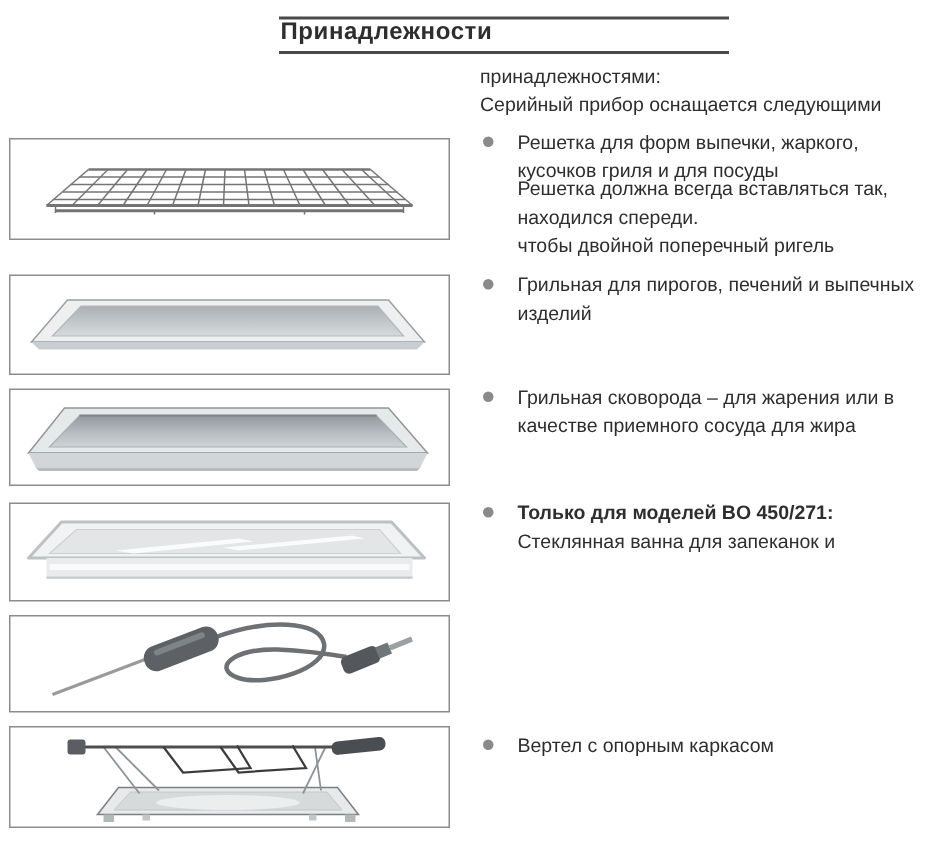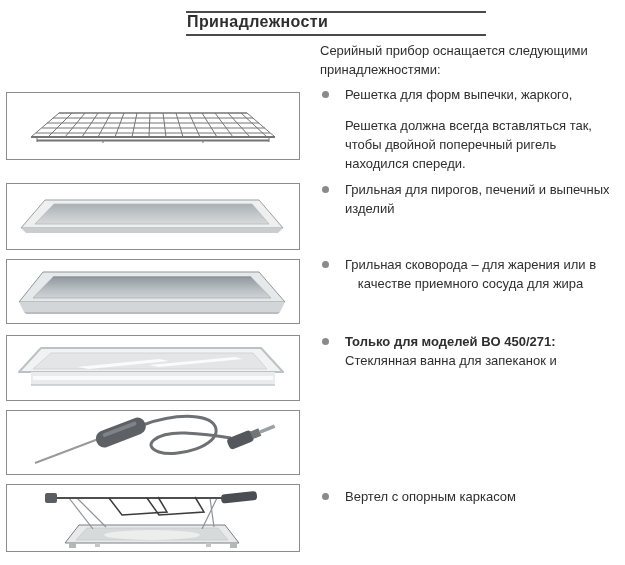--- a/index.html
+++ b/index.html
@@ -141,46 +141,47 @@
       <polyline points="102,13 115,30 160,27 151,12" fill="none" stroke="#3c3c3c" stroke-width="1.5"></polyline>
       <polyline points="140,13 152,30 197,27 188,12" fill="none" stroke="#3c3c3c" stroke-width="1.5"></polyline>
       <rect x="38" y="8" width="12" height="10" rx="2" fill="#5a5e62"></rect>
       <g transform="rotate(-6 230 12)">
         <rect x="214" y="8" width="36" height="9" rx="4" fill="#4a4e52"></rect>
       </g>
     </svg>
   </div>
 
   <div class="intro txt">
+    <div>принадлежностями:</div>
     <div>Серийный прибор оснащается следующими</div>
-    <div>принадлежностями:</div>
   </div>
 
   <div class="bullet-item txt" style="top:85px;">
     <span class="dot"></span>
     <div class="lines">
       <div>Решетка для форм выпечки, жаркого,</div>
+      <div>кусочков гриля и для посуды</div>
     </div>
   </div>
 
   <div class="note txt" style="top:116px;">
     <div>Решетка должна всегда вставляться так,</div>
+    <div>находился спереди.</div>
     <div>чтобы двойной поперечный ригель</div>
-    <div>находился спереди.</div>
   </div>
 
   <div class="bullet-item txt" style="top:180px;">
     <span class="dot"></span>
     <div class="lines">
       <div>Грильная для пирогов, печений и выпечных</div>
       <div>изделий</div>
     </div>
   </div>
 
-  <div class="bullet-item txt" style="top:255px;text-align:center;">
+  <div class="bullet-item txt" style="top:255px;">
     <span class="dot"></span>
     <div class="lines">
       <div>Грильная сковорода – для жарения или в</div>
       <div>качестве приемного сосуда для жира</div>
     </div>
   </div>
 
   <div class="bullet-item txt" style="top:332px;">
     <span class="dot"></span>
     <div class="lines">

